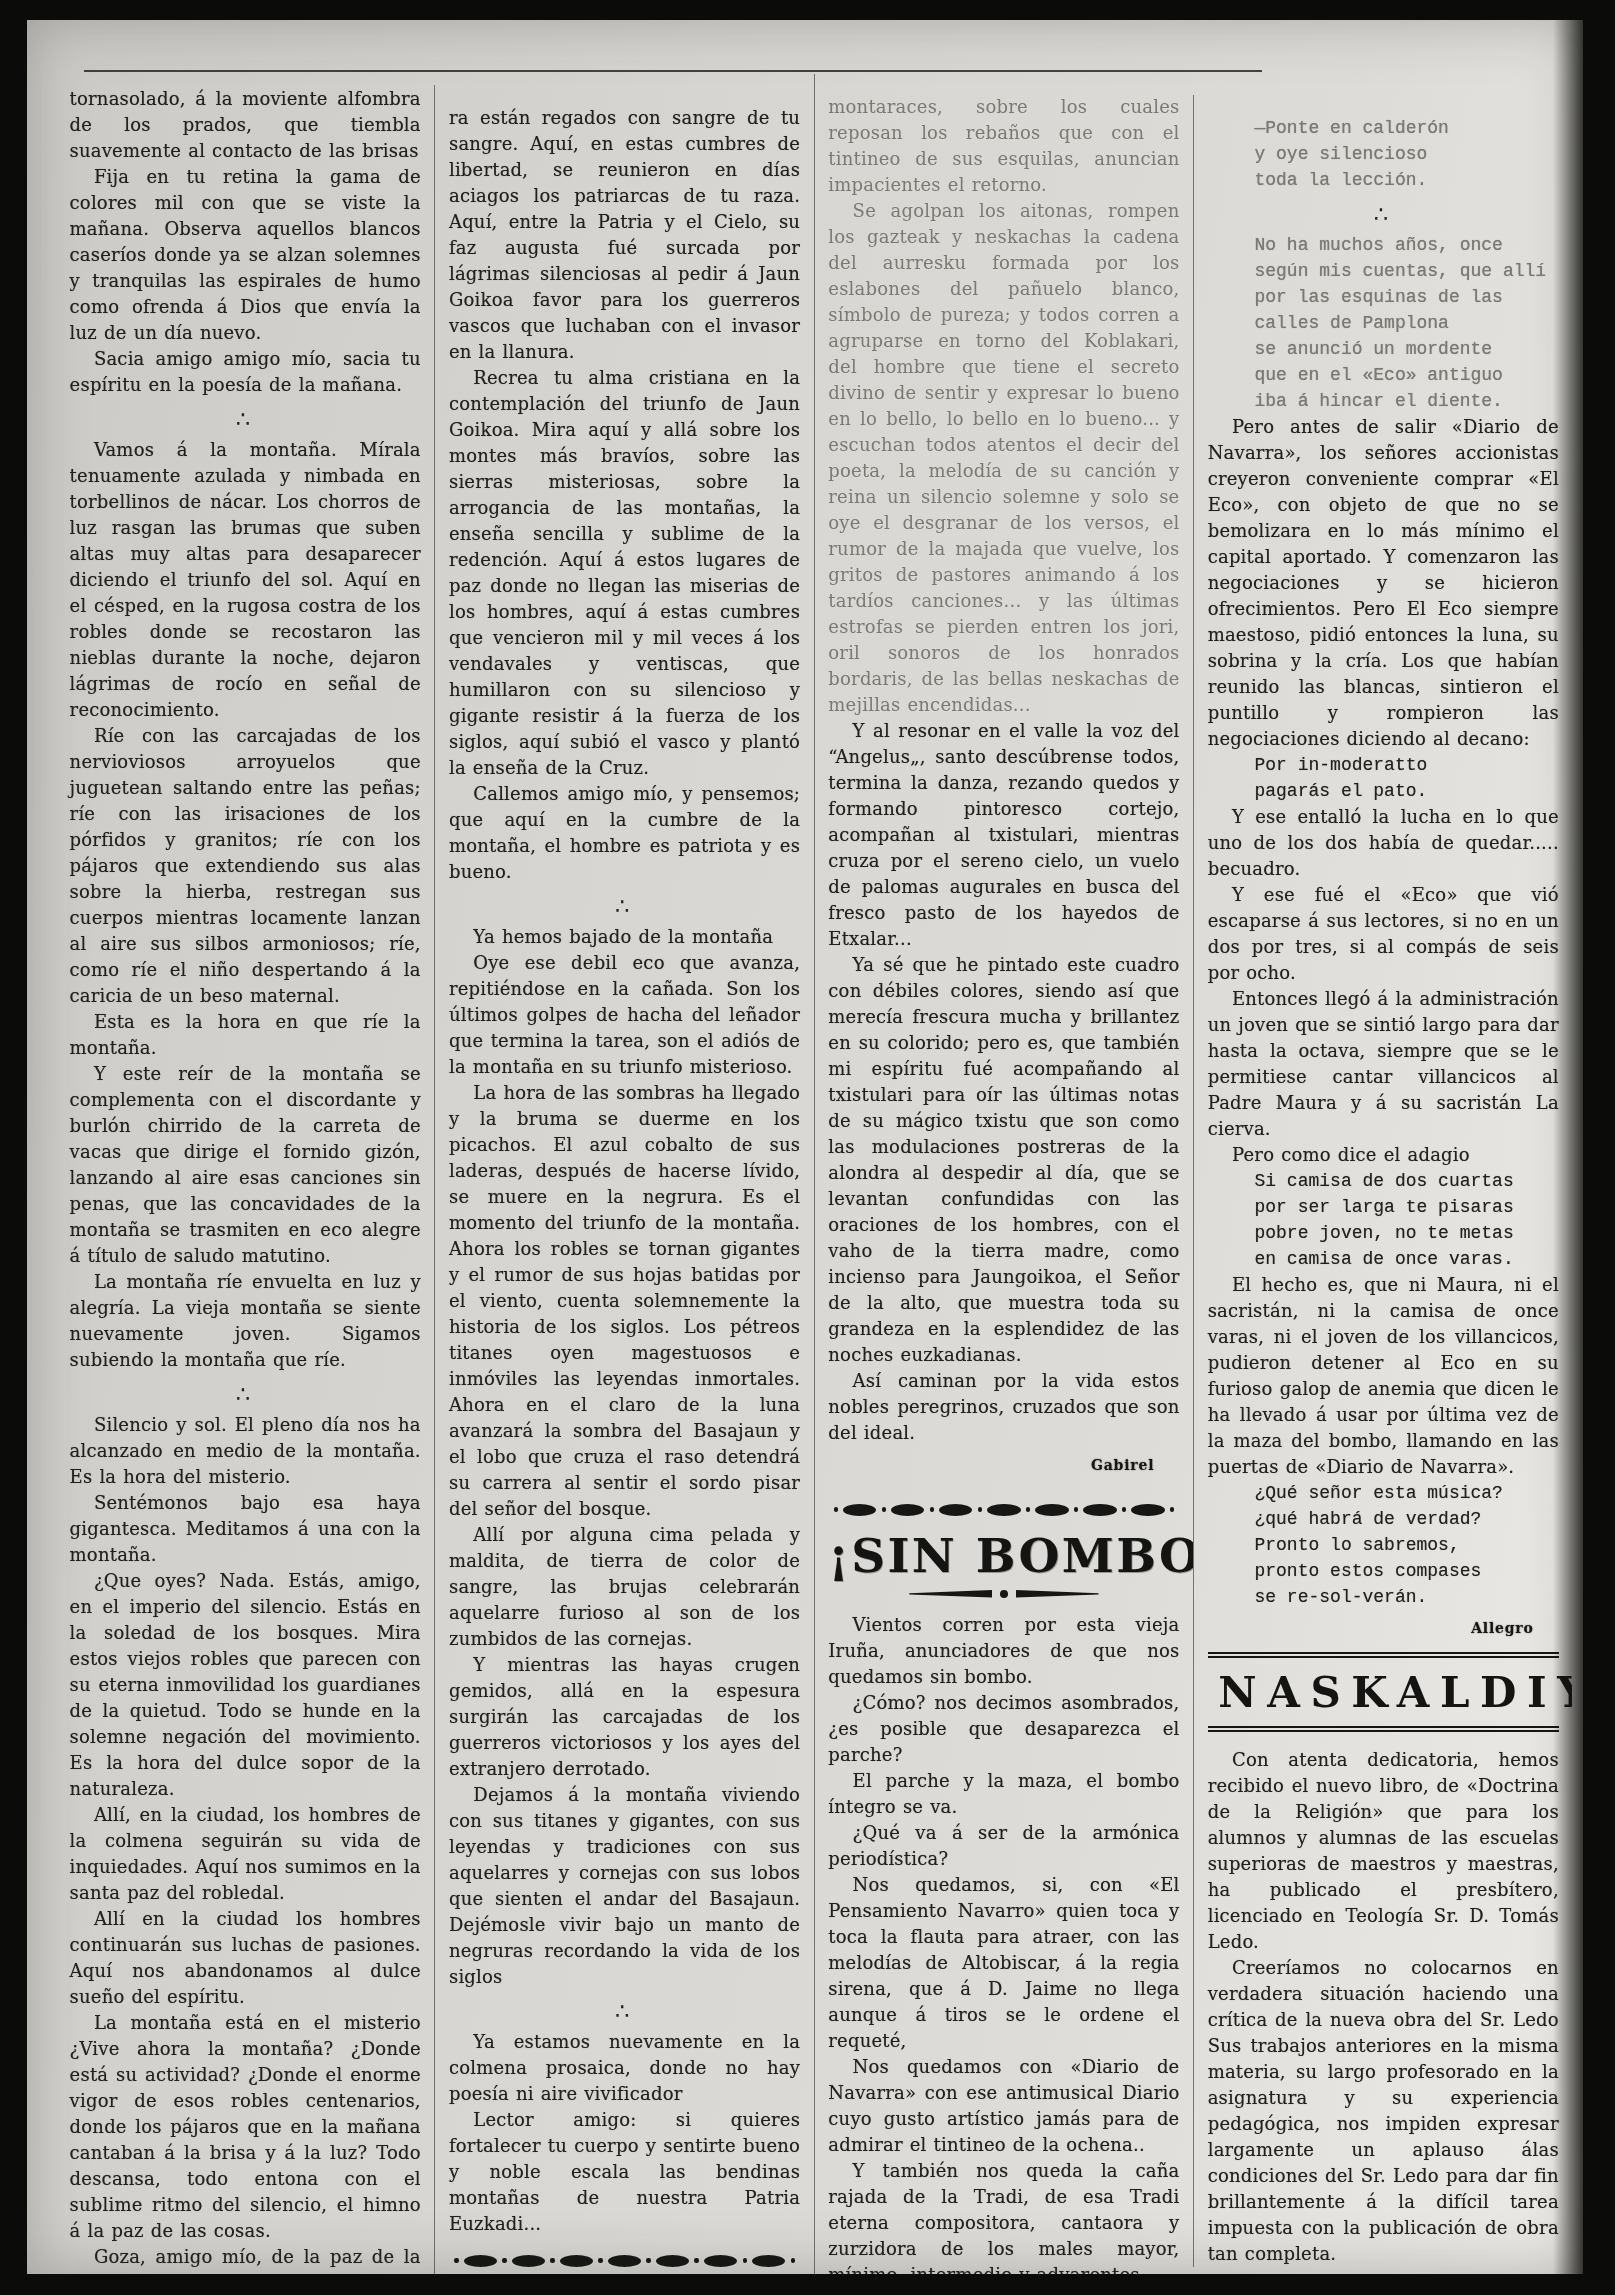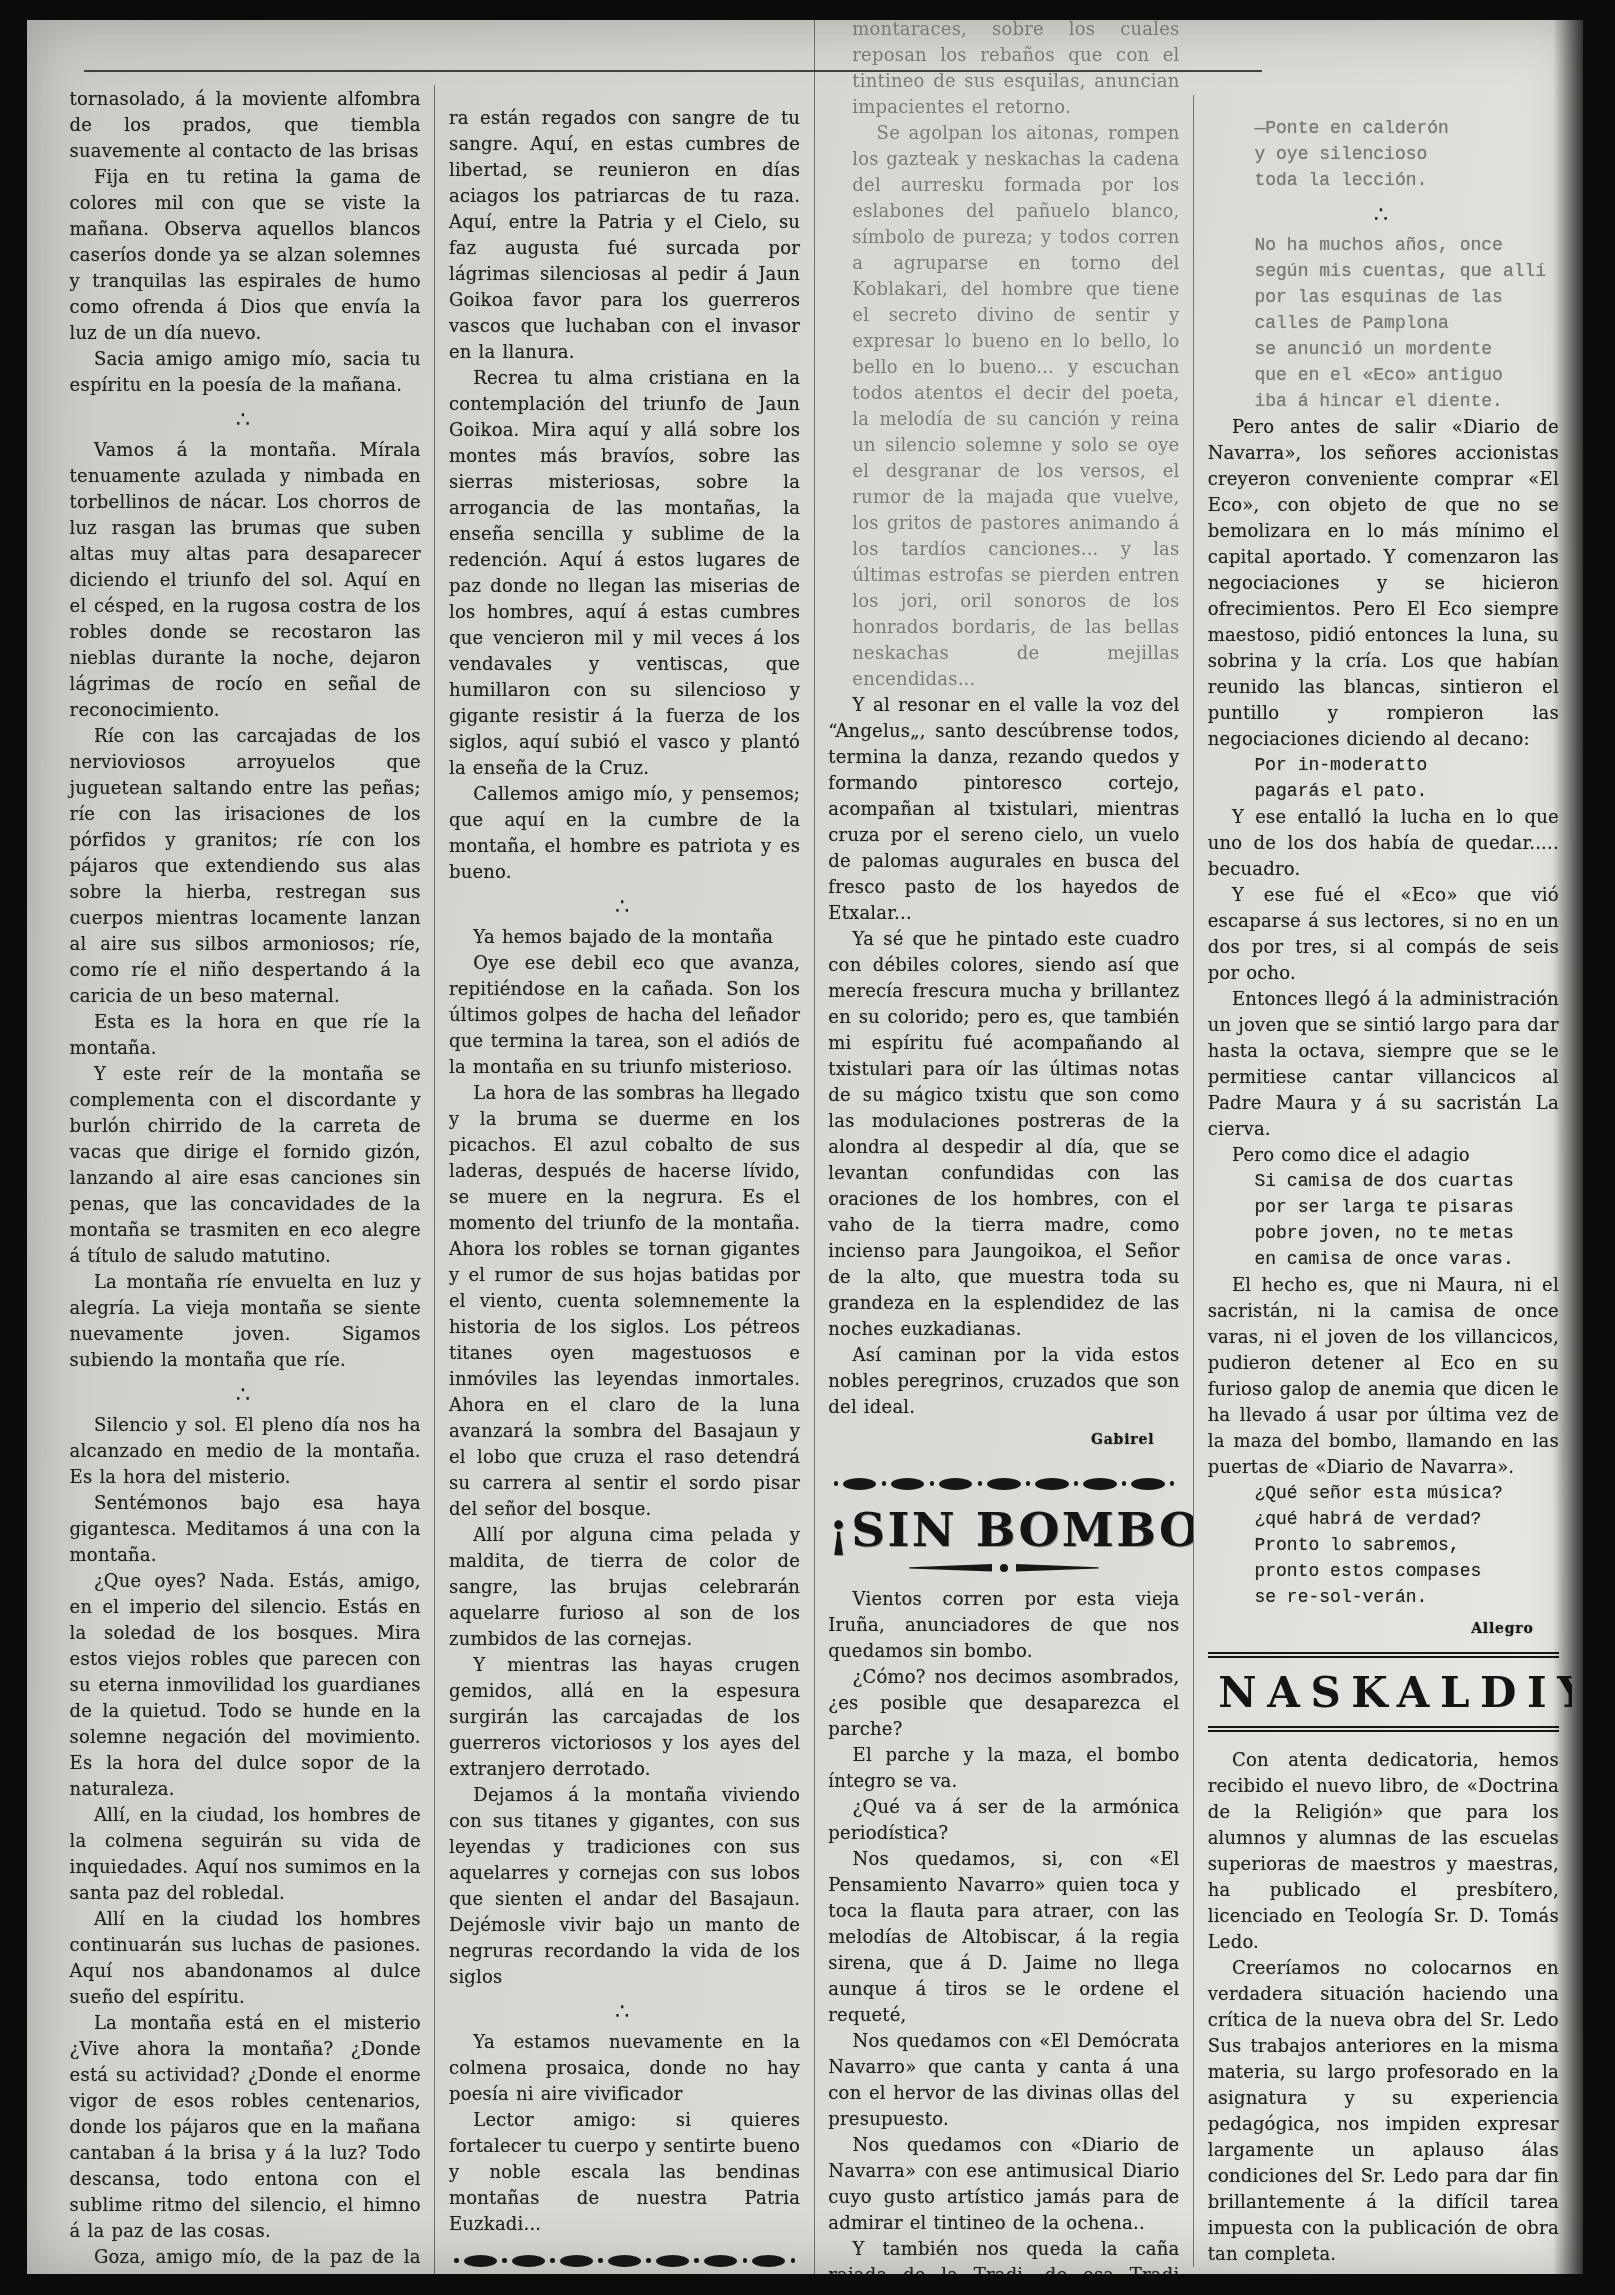--- a/index.html
+++ b/index.html
@@ -39,21 +39,21 @@
   }
   .col + .col{border-left:0.8px solid rgba(30,30,26,.55);}
   .para{
     margin:0;
     font-size:18px;line-height:26px;
     text-align:justify;text-indent:1.35em;
     letter-spacing:0.2px;word-spacing:1.1px;
     text-shadow:0 0 0.8px rgba(25,25,20,.45);
   }
   .noindent{text-indent:0;}
-  .faint{color:#7b7a72;text-shadow:none;margin-left:24px;}
+  .faint{color:#7b7a72;text-shadow:none;}
   .asterism{
     text-align:center;font-size:22.6px;line-height:30px;
     margin:6px 0 3px;color:#23231f;letter-spacing:4.5px;
   }
   .orn-row{
     display:flex;justify-content:center;align-items:center;
     margin:18px 0 10.6px;
   }
   .orn-row .lens{width:35px;height:12px;background:#161614;border-radius:50%;}
   .orn-row .ldot{width:4.5px;height:4.5px;border-radius:50%;background:#161614;margin:0 5.3px;}
@@ -180,21 +180,20 @@
         <div class="sub-orn">
           <span class="taper-l"></span>
           <span class="cdot"></span>
           <span class="taper-r"></span>
         </div>
         <p class="para">Vientos corren por esta vieja Iruña, anunciadores de que nos quedamos sin bombo.</p>
         <p class="para">¿Cómo? nos decimos asombrados, ¿es posible que desaparezca el parche?</p>
         <p class="para">El parche y la maza, el bombo íntegro se va.</p>
         <p class="para">¿Qué va á ser de la armónica periodística?</p>
         <p class="para">Nos quedamos, si, con «El Pensamiento Navarro» quien toca y toca la flauta para atraer, con las melodías de Altobiscar, á la regia sirena, que á D. Jaime no llega aunque á tiros se le ordene el requeté,</p>
-        <p class="para">Nos quedamos con «El Demócrata Navarro» que canta y canta á una con el hervor de las divinas ollas del presupuesto.</p>
         <p class="para">Nos quedamos con «Diario de Navarra» con ese antimusical Diario cuyo gusto artístico jamás para de admirar el tintineo de la ochena..</p>
         <p class="para">Y también nos queda la caña rajada de la Tradi, de esa Tradi eterna compositora, cantaora y zurzidora de los males mayor, mínimo, intermedio y adyarentes.</p>
       </section>
     <section class="col">
         <div class="verse faint">
           <div>—Ponte en calderón</div>
           <div>y oye silencioso</div>
           <div>toda la lección.</div>
         </div>
         <div class="asterism">∴</div>

